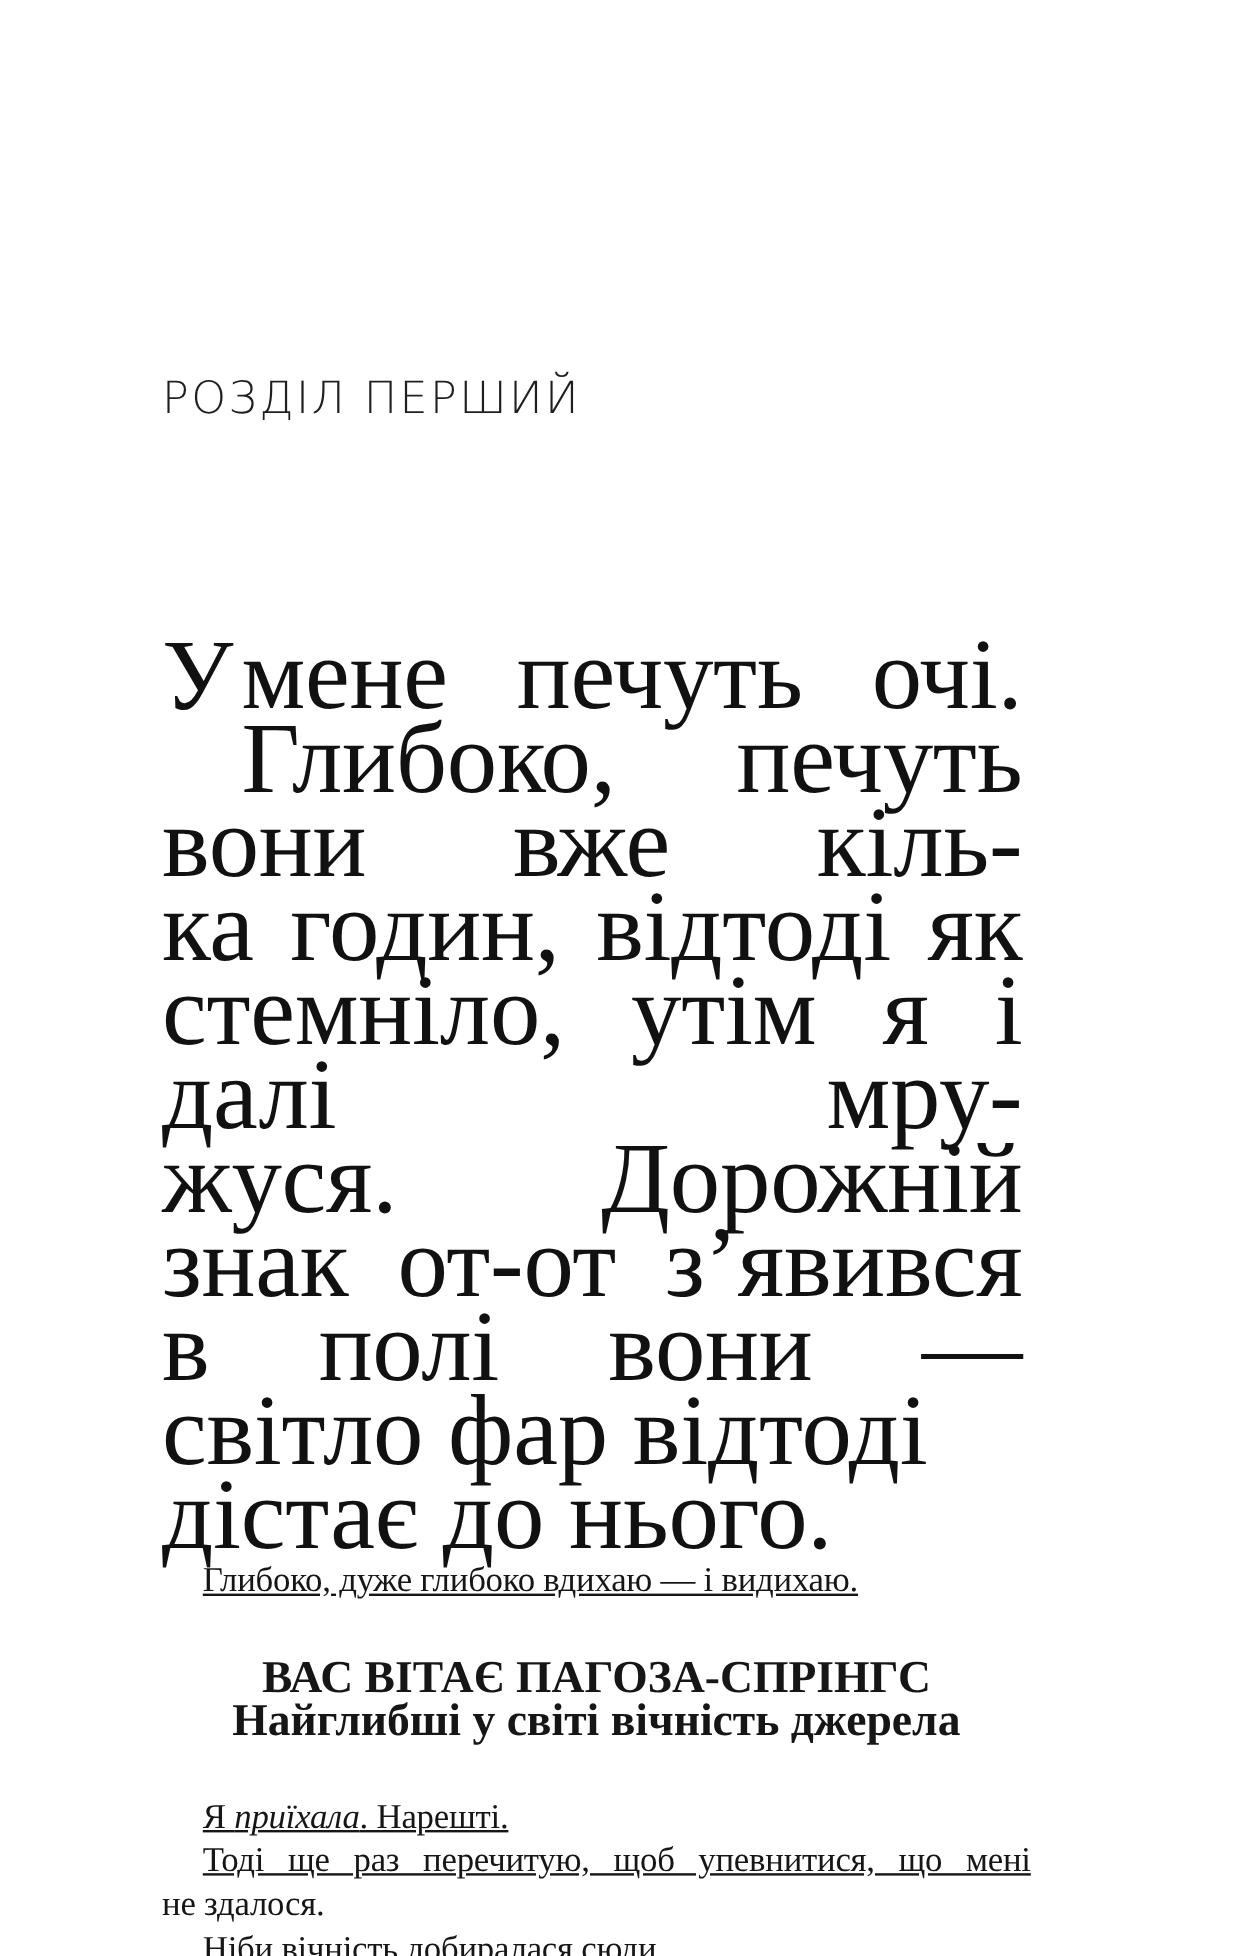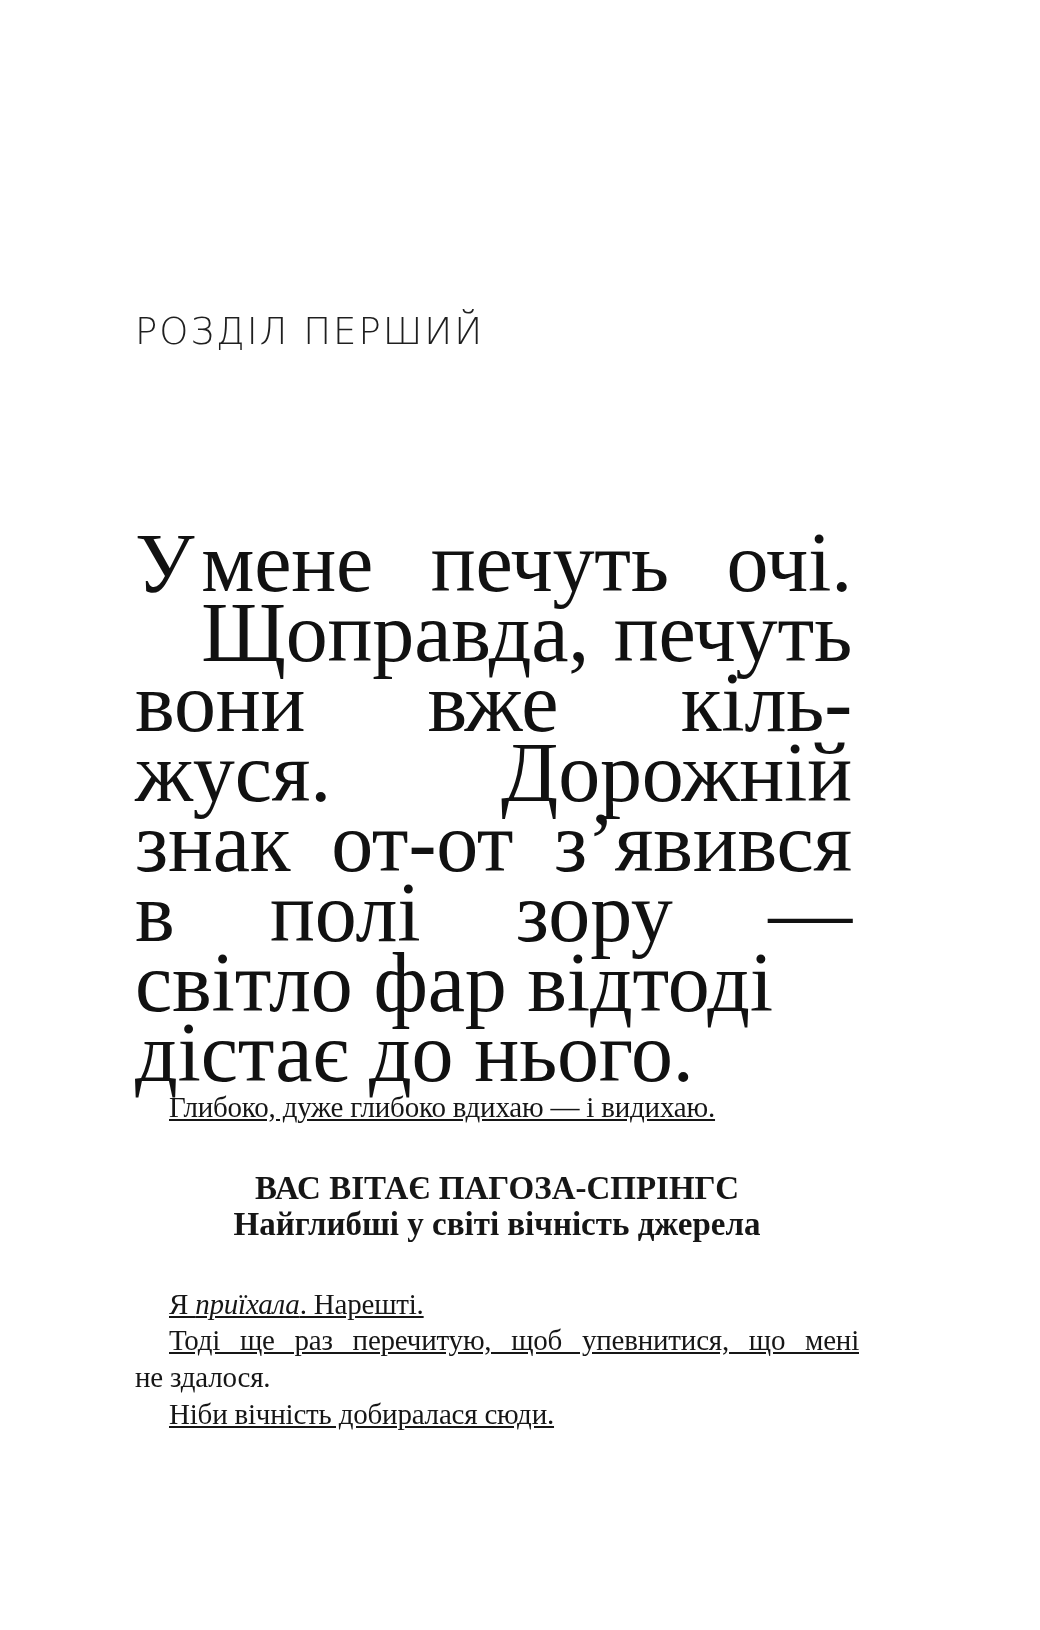--- a/index.html
+++ b/index.html
@@ -37,43 +37,44 @@
     font-stretch: condensed;
   }
   .para { margin: 0; }
   .line { min-height: 36.6px; }
   
   .line.jl { text-align: justify; text-align-last: justify; }
   .line.first { padding-left: 34px; text-decoration: underline; }
   .para.heading {
     text-align: center;
     font-weight: bold;
-    font-size: 33px;
+    font-size: 38px;
     letter-spacing: 0;
     margin: 44px 0 43px 0;
   }
   .dropcap {
     float: left;
     font-size: 84px;
     line-height: 70px;
     padding: 1px 7px 1px 0;
     color: #111111;
   }
   i { font-style: italic; }
 </style>
 </head>
 <body>
 
 <div class="page">
   <h1 class="chapter-title">РОЗДІЛ ПЕРШИЙ</h1>
   <div class="body-text" id="body-text">
       <div class="para dropcap">
         <span class="dropcap">У</span>
-        <div class="line jl"><span>мене печуть очі. Щоправда, печуть вони вже кіль-</span></div>
-        <div class="line jl"><span>жуся. Дорожній знак от-от з’явився в полі зору —</span></div>
+        <div class="line jl"><span>мене печуть очі. Глибоко, печуть вони вже кіль-</span></div>
+        <div class="line jl"><span>ка годин, відтоді як стемніло, утім я і далі мру-</span></div>
+        <div class="line jl"><span>жуся. Дорожній знак от-от з’явився в полі вони —</span></div>
         <div class="line"><span>світло фар відтоді дістає до нього.</span></div>
       </div>
       <div class="para plain">
         <div class="line first"><span>Глибоко, дуже глибоко вдихаю — і видихаю.</span></div>
       </div>
       <div class="para heading">
         <div class="line"><span>ВАС ВІТАЄ ПАГОЗА-СПРІНГС</span></div>
         <div class="line"><span>Найглибші у світі вічність джерела</span></div>
       </div>
       <div class="para plain">

